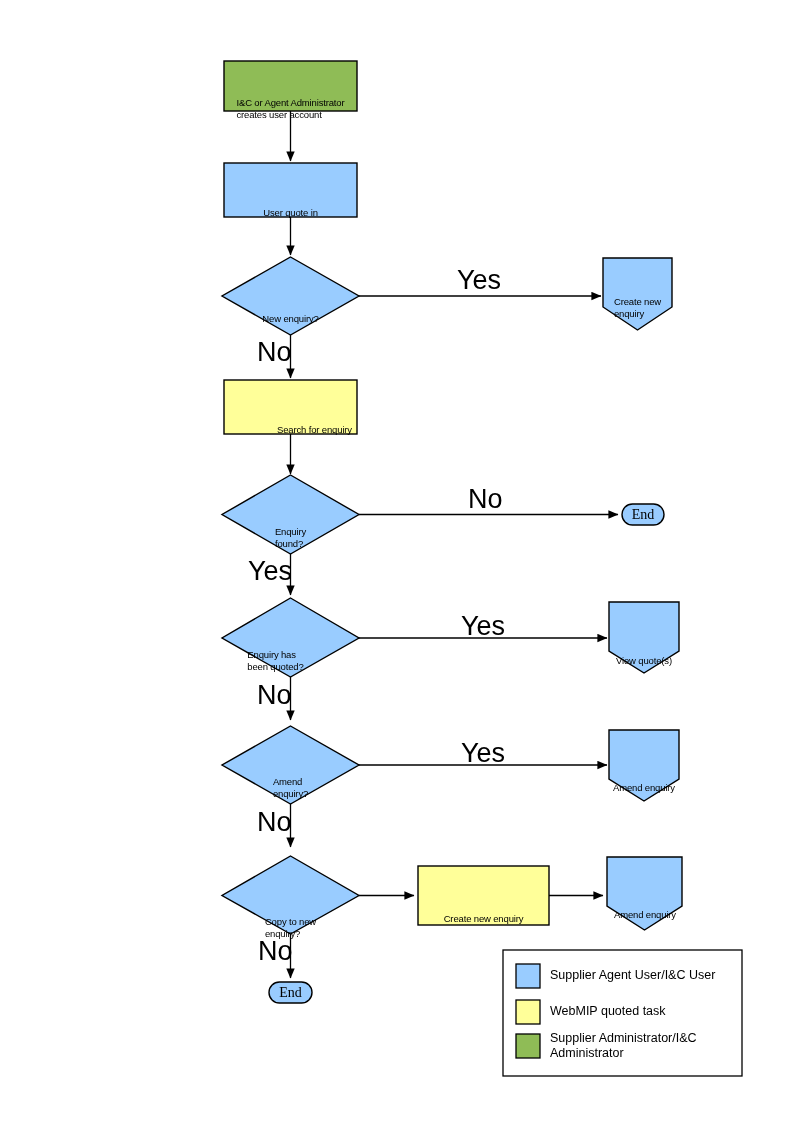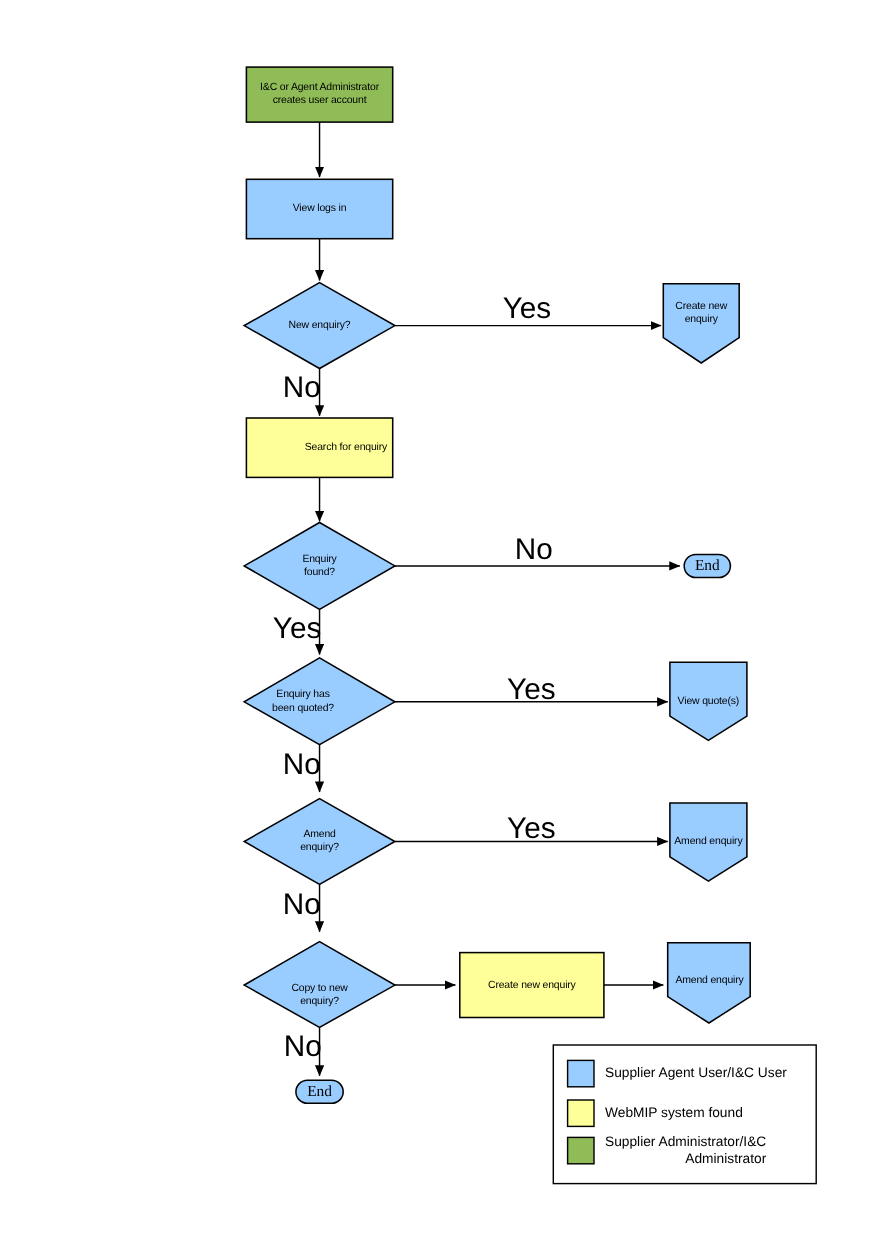--- a/index.html
+++ b/index.html
@@ -20,27 +20,27 @@
     left: 0;
     top: 0;
     width: 794px;
     height: 1123px;
   }
   .node-text {
     position: absolute;
     display: flex;
     align-items: center;
     justify-content: center;
-    text-align: center;
     color: #000000;
     font-family: "Liberation Sans", sans-serif;
     font-size: 9.5px;
     line-height: 12px;
     pointer-events: none;
     letter-spacing: -0.15px;
+    margin-top: 23px;
   }
   .edge-label {
     position: absolute;
     color: #000000;
     font-family: "Liberation Sans", sans-serif;
     font-size: 27px;
     line-height: 23px;
     white-space: nowrap;
   }
   .legend-label {
@@ -134,21 +134,21 @@
 
   <rect x="503" y="950" width="239" height="126" fill="#FFFFFF" stroke="#000000" stroke-width="1.3"></rect>
   <rect x="516" y="964" width="24" height="24" fill="#99CCFF" stroke="#000000" stroke-width="1.3"></rect>
   <rect x="516" y="1000" width="24" height="24" fill="#FFFF99" stroke="#000000" stroke-width="1.3"></rect>
   <rect x="516" y="1034" width="24" height="24" fill="#8FBC56" stroke="#000000" stroke-width="1.3"></rect>
 </svg>
 
 <div class="node-text" style="left:224px; top:61px; width:133px; height:50px; white-space:pre-line;">I&amp;C or Agent Administrator
 creates user account</div>
 
-<div class="node-text" style="left:224px; top:163px; width:133px; height:54px;">View logs in</div>
+<div class="node-text" style="left:224px; top:163px; width:133px; height:54px;">User quote in</div>
 
 <div class="node-text" style="left:230px; top:276px; width:121px; height:40px;">New enquiry?</div>
 
 <div class="node-text" style="left:603px; top:268px; width:69px; height:34px; white-space:pre-line;">Create new
 enquiry</div>
 
 <div class="node-text" style="left:224px; top:380px; width:133px; height:54px;padding-left:24px;">Search for enquiry</div>
 
 <div class="node-text" style="left:234px; top:494px; width:113px; height:42px; white-space:pre-line;">Enquiry
 found?</div>
@@ -187,16 +187,16 @@
 <div class="edge-label" style="left:257px; top:684px;">No</div>
 
 <div class="edge-label" style="left:461px; top:742px;">Yes</div>
 
 <div class="edge-label" style="left:257px; top:811px;">No</div>
 
 <div class="edge-label" style="left:258px; top:940px;">No</div>
 
 <div class="legend-label" style="left:550px; top:968px;">Supplier Agent User/I&amp;C User</div>
 
-<div class="legend-label" style="left:550px; top:1004px;">WebMIP system found</div>
-
-<div class="legend-label" style="left:550px; top:1031px;text-align:right;">Supplier Administrator/I&amp;C
+<div class="legend-label" style="left:550px; top:1004px;">WebMIP quoted task</div>
+
+<div class="legend-label" style="left:550px; top:1031px;">Supplier Administrator/I&amp;C
 Administrator</div>
 
 </body></html>

